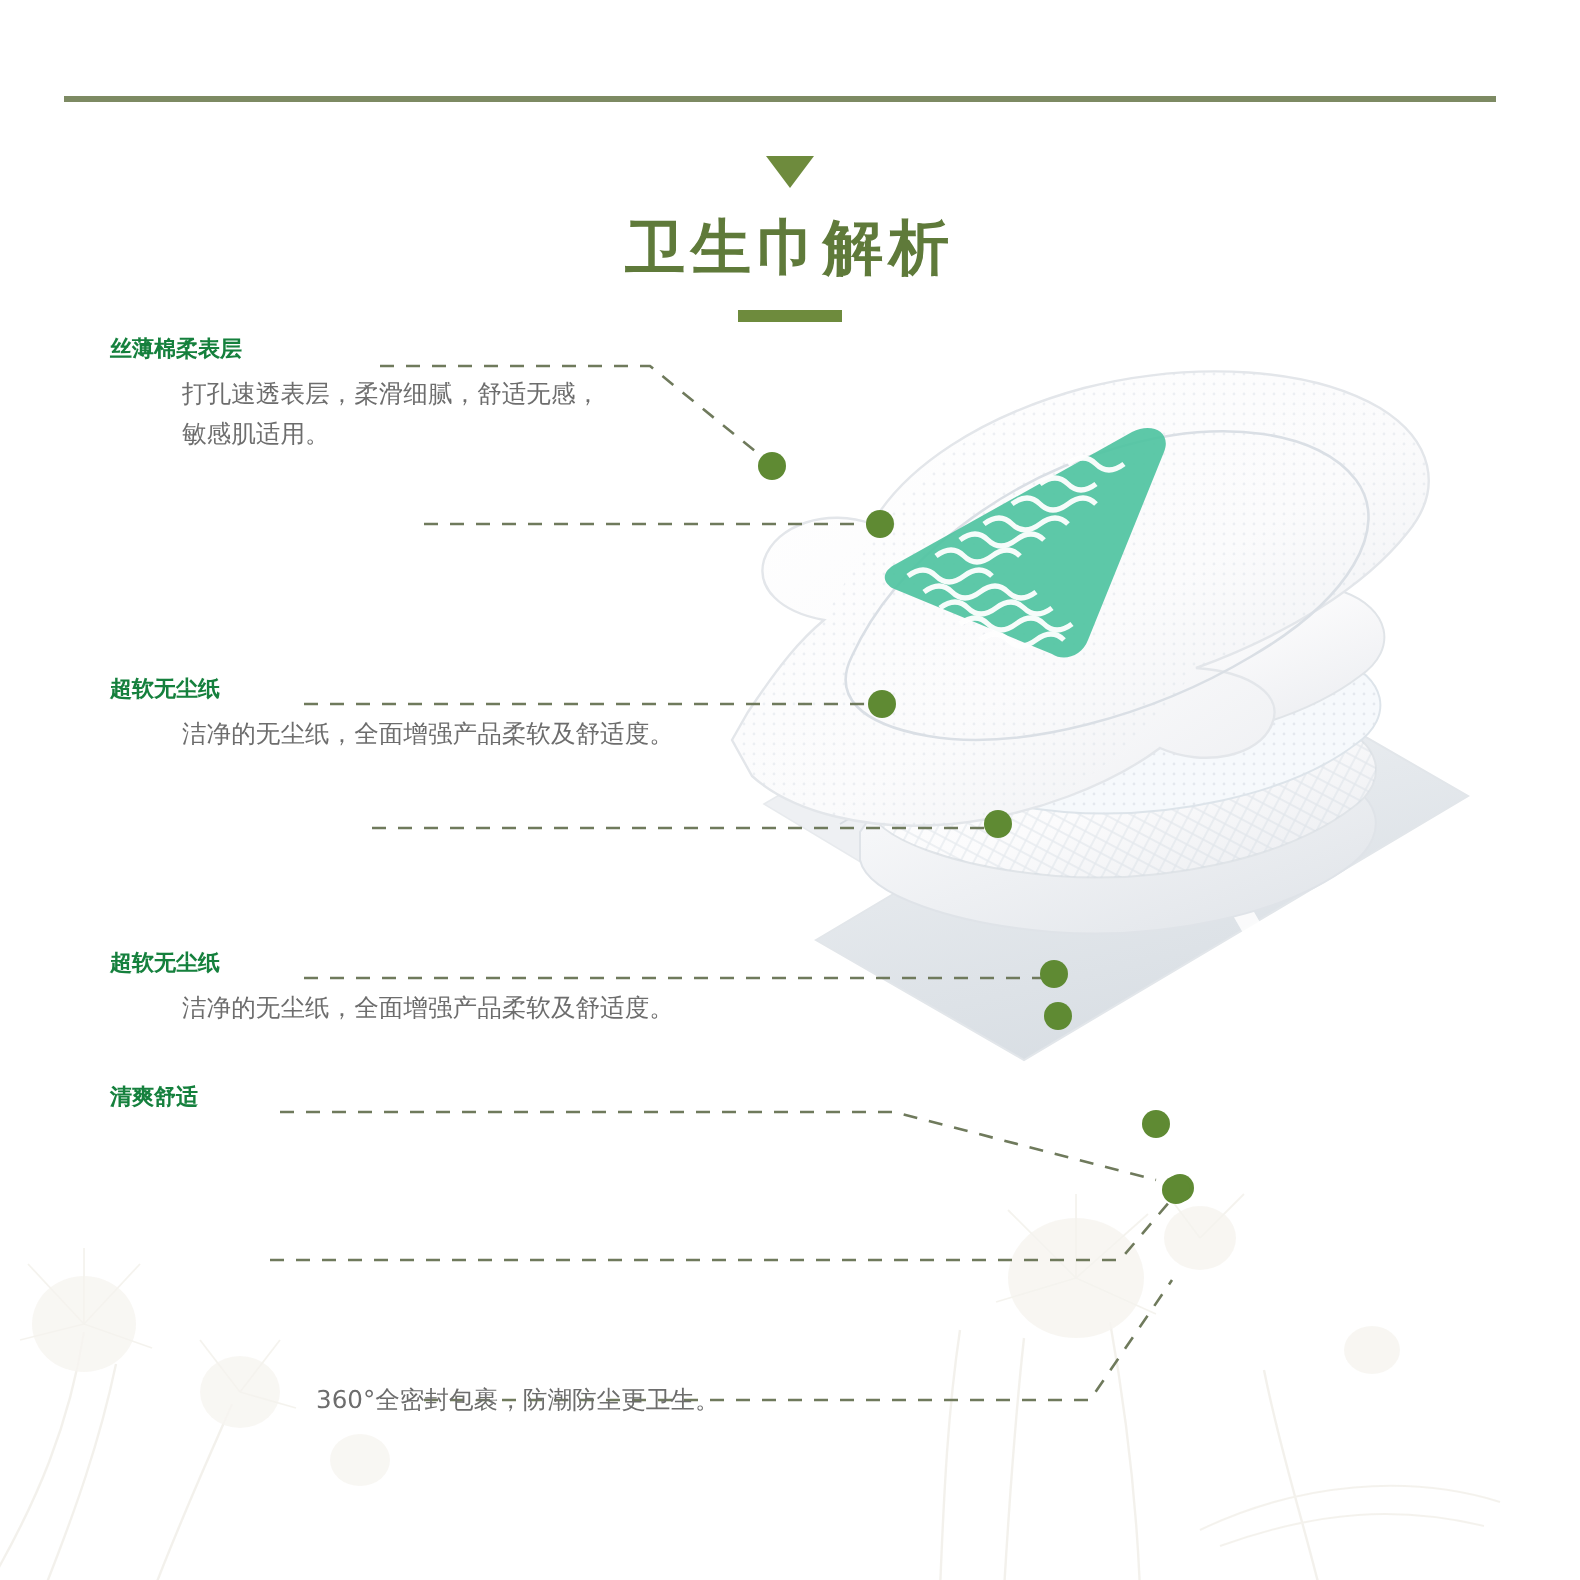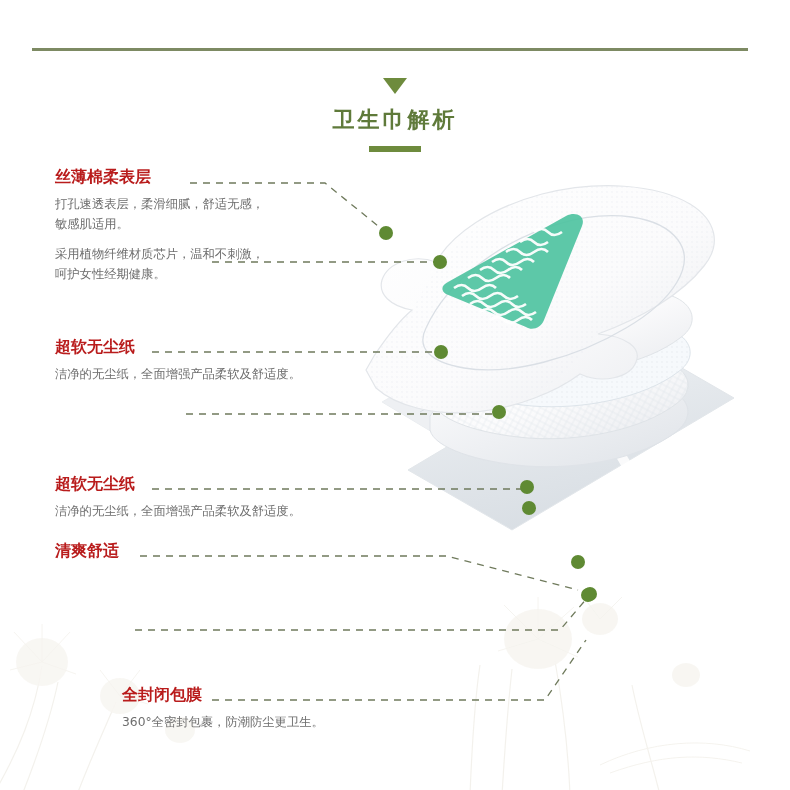--- a/index.html
+++ b/index.html
@@ -47,21 +47,21 @@
   }
   #caret {
     display: block;
     margin: 0 auto 14px auto;
     width: 0; height: 0;
     border-left: 12px solid transparent;
     border-right: 12px solid transparent;
     border-top: 16px solid #6e8b3d;
   }
   #page-title {
-    font-size: 22px;
+    font-size: 30px;
     font-weight: bold;
     letter-spacing: 3px;
     color: #5f7a3a;
     line-height: 1.1;
     font-family: "DejaVu Sans", "Liberation Sans", sans-serif;
   }
   #title-underline {
     margin: 14px auto 0 auto;
     width: 52px;
     height: 6px;
@@ -76,34 +76,35 @@
     width: 420px;
     height: 420px;
   }
 
   
   .anno {
     position: absolute;
     width: 300px;
   }
   .anno-title {
-    font-size: 16px;
+    font-size: 11px;
     font-weight: bold;
-    color: #b91c1c;
+    color: #15803d;
     line-height: 1.35;
     white-space: pre-line;
-    font-family: Liberation Mono, monospace;
+    font-family: Liberation Sans, sans-serif;
   }
   .anno-desc {
     margin-top: 4px;
     font-size: 12.3px;
     color: #6d6d6d;
     line-height: 1.65;
     white-space: pre-line;
     font-family: "DejaVu Sans", "Liberation Sans", sans-serif;
+    margin-left: 36px;
   }
 
   
   #leaders {
     position: absolute;
     left: 0; top: 0;
     width: 790px; height: 790px;
     pointer-events: none;
   }
 </style>
@@ -309,38 +310,35 @@
     </g>
   </svg>
 
   <div class="anno" style="left:55px; top:168px;">
     <div class="anno-title">丝薄棉柔表层</div>
     <div class="anno-desc">打孔速透表层，柔滑细腻，舒适无感，
 敏感肌适用。</div>
   </div>
 
   <div class="anno" style="left:55px; top:240px;">
-    <div class="anno-desc">采用植物纤维材质芯片，温和不刺激，
-呵护女性经期健康。</div>
   </div>
 
   <div class="anno" style="left:55px; top:338px;">
     <div class="anno-title">超软无尘纸</div>
     <div class="anno-desc">洁净的无尘纸，全面增强产品柔软及舒适度。</div>
   </div>
 
 
   <div class="anno" style="left:55px; top:475px;">
     <div class="anno-title">超软无尘纸</div>
     <div class="anno-desc">洁净的无尘纸，全面增强产品柔软及舒适度。</div>
   </div>
 
   <div class="anno" style="left:55px; top:542px; width:330px;">
     <div class="anno-title">清爽舒适</div>
   </div>
 
 
   <div class="anno" style="left:122px; top:686px;">
-    <div class="anno-title">全封闭包膜</div>
     <div class="anno-desc">360°全密封包裹，防潮防尘更卫生。</div>
   </div>
 
 </div>
 
 </body></html>

